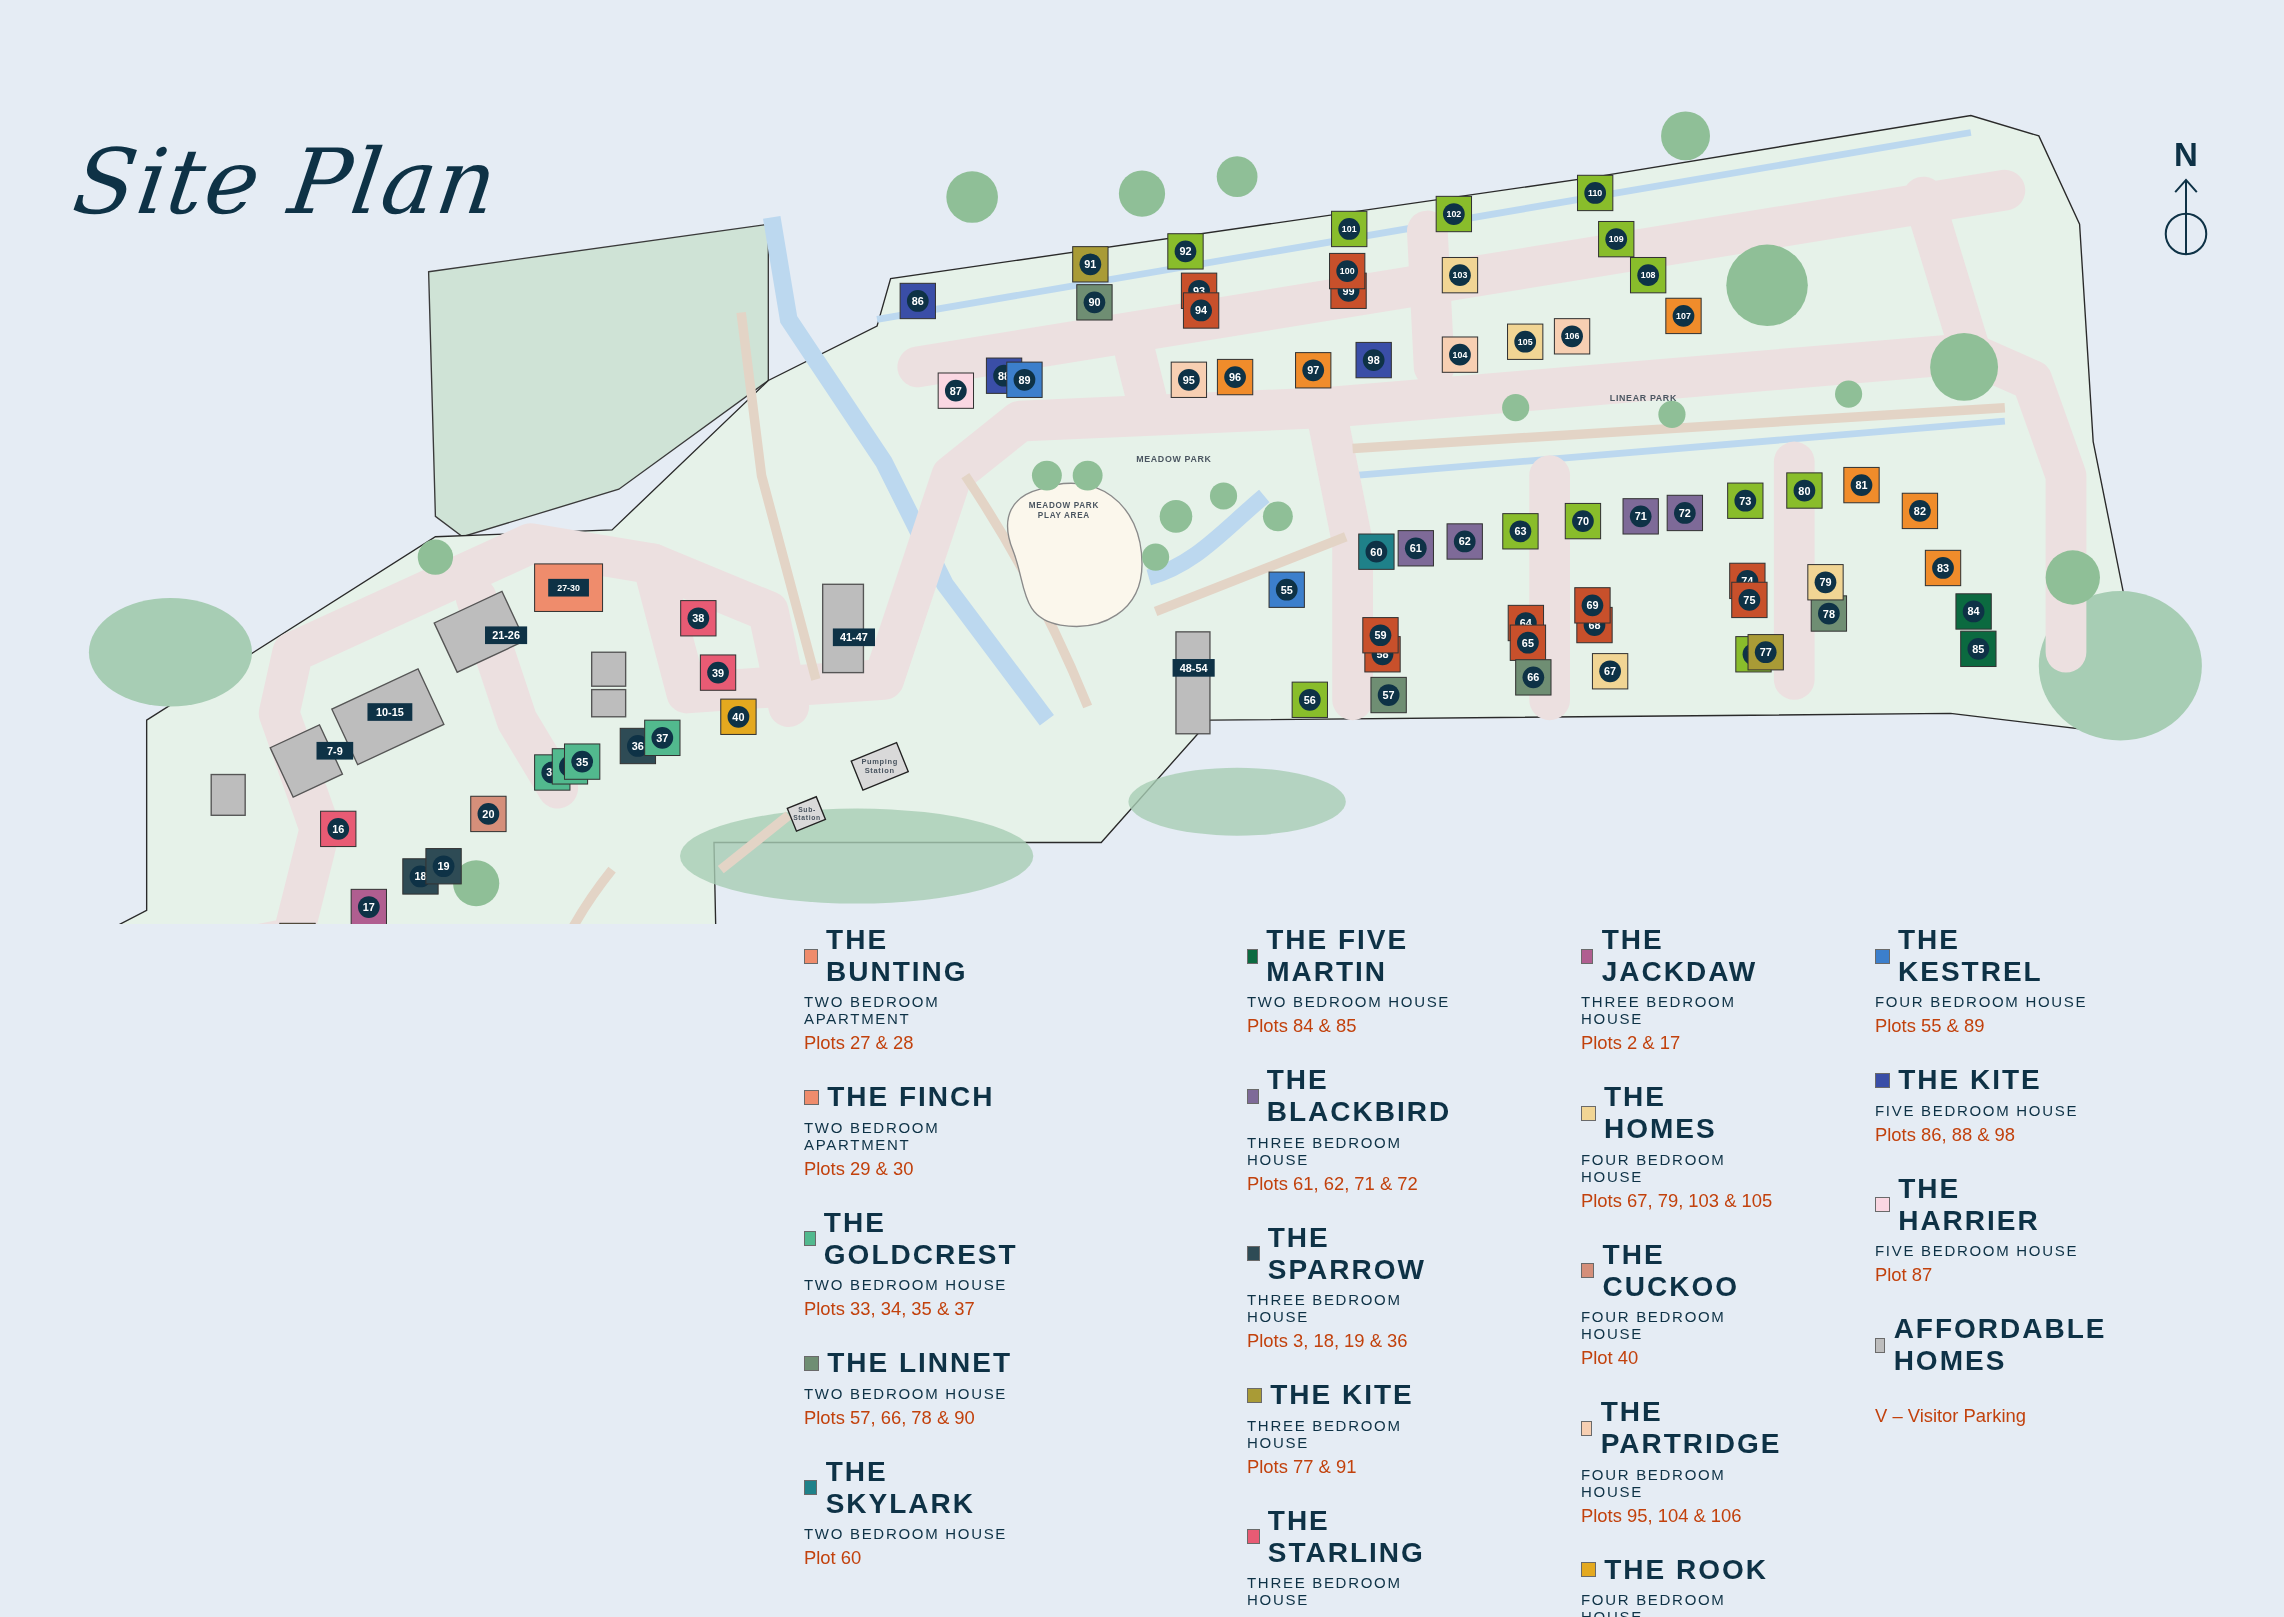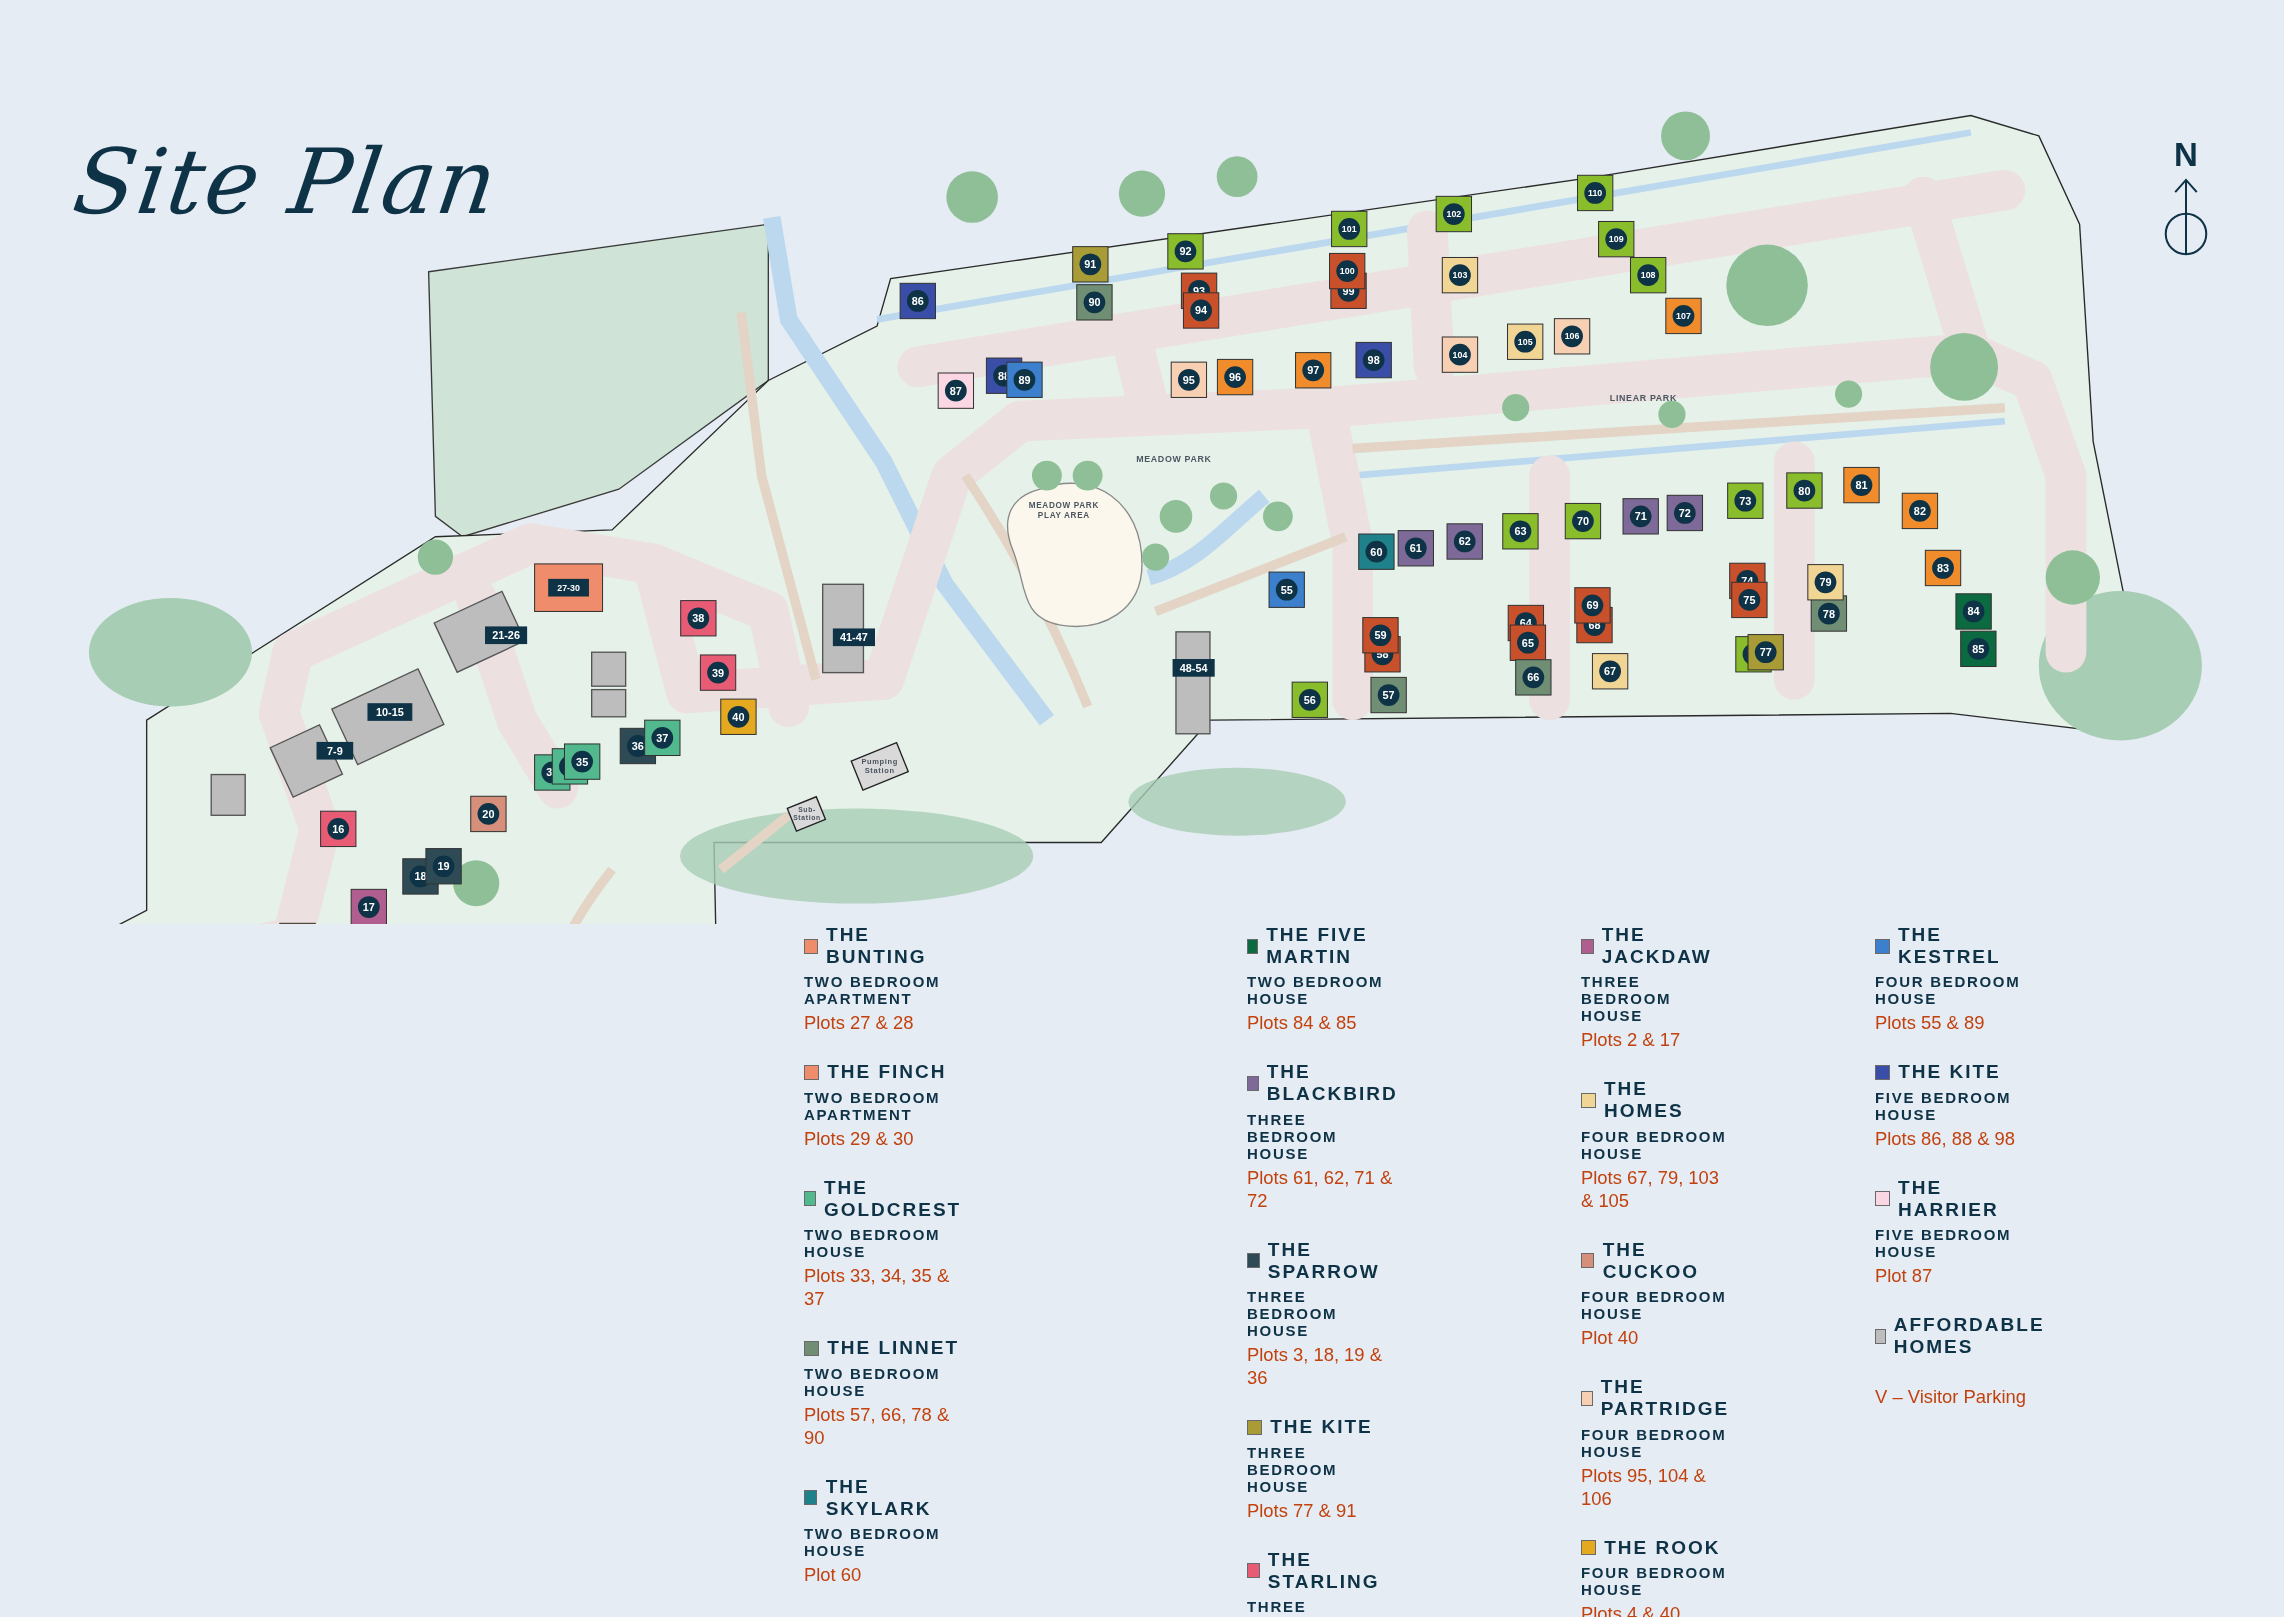--- a/index.html
+++ b/index.html
@@ -18,22 +18,22 @@
     font-family:"Liberation Sans", sans-serif; font-weight:bold; fill:#fff; text-anchor:middle; dominant-baseline:central;
   }
   .area-label { font-family:"Liberation Sans", sans-serif; font-weight:bold; fill:#4a5560; text-anchor:middle; letter-spacing:1px; }
   .legend { position:absolute; top:924px; }
   .legend-col { position:absolute; }
   .legend-item { margin-bottom:27px; }
   .legend-head { display:flex; align-items:center; gap:8.2px; }
   .swatch { width:15px; height:15px; border:0.7px solid #6a6a6a; box-sizing:border-box; display:inline-block; }
   .swatch.show { background:#1aa0d8; border-color:#1aa0d8; position:relative; }
   .swatch.show::after { content:""; position:absolute; left:2.7px; top:2.7px; width:8.2px; height:8.2px; border-radius:50%; background:#fff; }
-  .lname { font-weight:bold; font-size:19px; letter-spacing:2px; color:#0e3246; }
-  .ltype { font-weight:bold; font-size:15px; letter-spacing:1.7px; color:#0e3246; margin-top:5.4px; }
+  .lname { font-weight:bold; font-size:28px; letter-spacing:2px; color:#0e3246; }
+  .ltype { font-weight:normal; font-size:15px; letter-spacing:1.7px; color:#0e3246; margin-top:5.4px; }
   .lplots { font-size:18.4px; color:#c2410c; margin-top:4.1px; line-height:23px; }
   .lnote { font-size:17.7px; color:#0e3246; margin-top:9.5px; line-height:23px; }
 </style>
 </head>
 <body>
 
 <div class="title">Site Plan</div>
 
 <div class="north">
   <div class="n">N</div>

